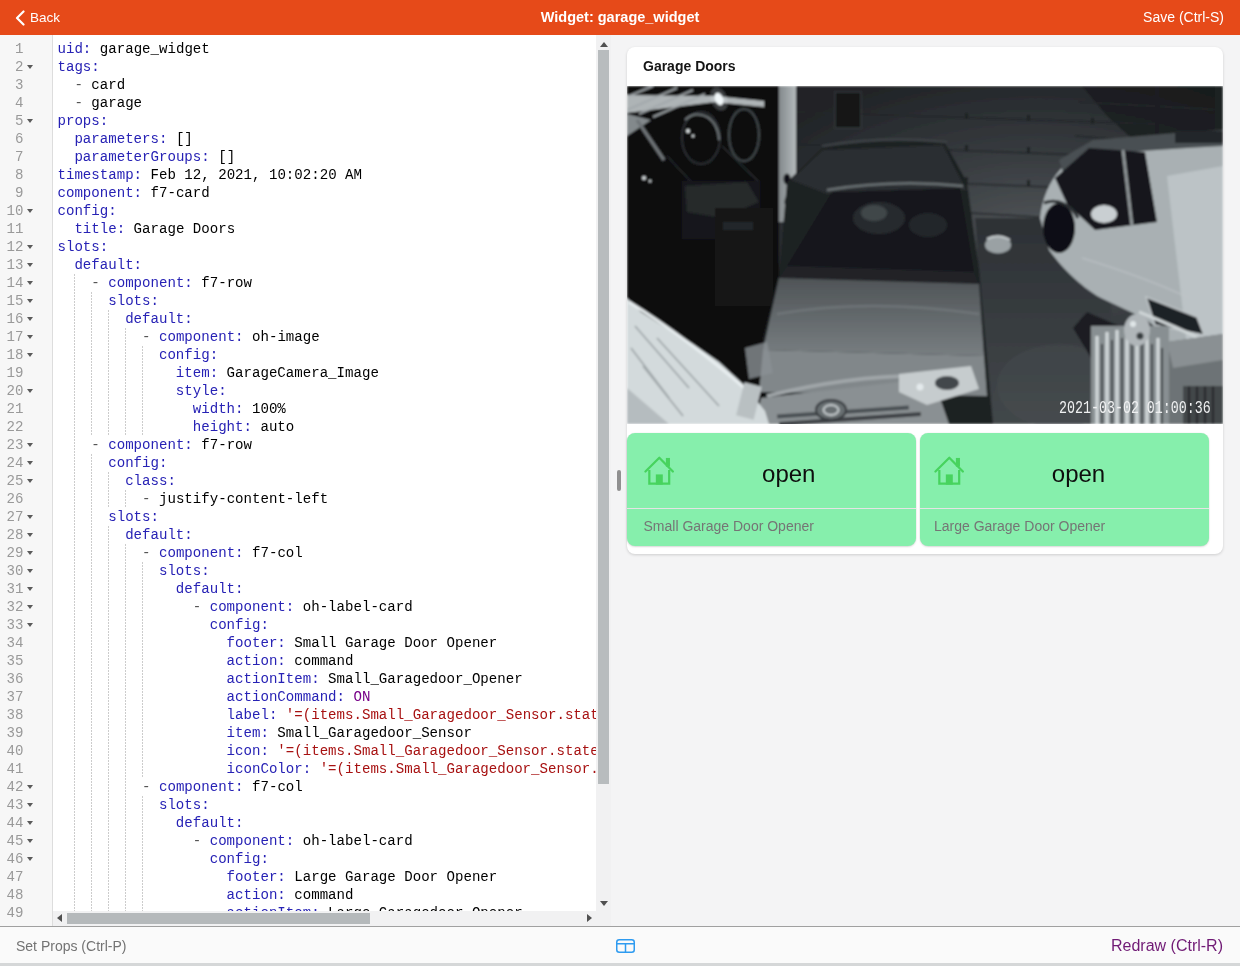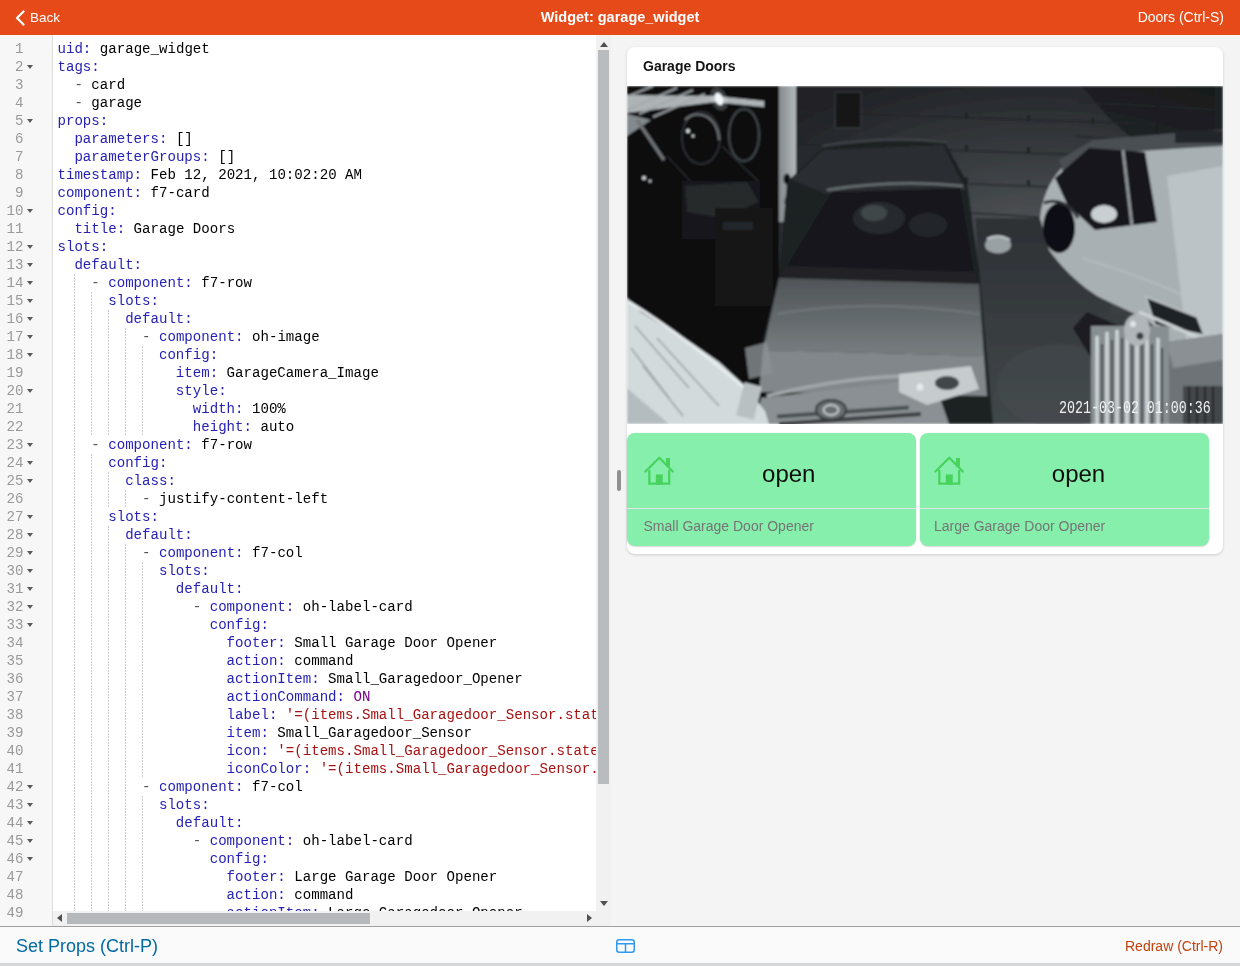--- a/index.html
+++ b/index.html
@@ -43,22 +43,22 @@
 #lc2{left:292.5px;width:289px}
 .lic{position:absolute;left:16.5px;top:23px}
 #lc2 .lic{left:14.5px}
 .lopen{position:absolute;left:48px;right:13px;top:28px;height:26px;line-height:26px;text-align:center;
  font-size:24px;color:#0e0e0e}
 #lc2 .lopen{right:19px}
 .ldiv{position:absolute;left:0;right:0;top:75px;height:1px;background:#e4e4e4}
 .lfoot{position:absolute;left:16.5px;top:86px;font-size:14px;color:#757575;line-height:14px}
 #lc2 .lfoot{left:14.5px}
 #bottombar{position:absolute;left:0;top:926px;width:1240px;height:40px;background:#fafafa;border-top:1px solid #a0a0a0}
-#bb1{position:absolute;left:16px;top:0;line-height:38px;font-size:18px;color:#0369a1}
-#bb2{position:absolute;right:17px;top:0;line-height:38px;font-size:14px;color:#c2410c}
+#bb1{position:absolute;left:16px;top:0;line-height:38px;font-size:14px;color:#737373}
+#bb2{position:absolute;right:17px;top:0;line-height:38px;font-size:16px;color:#701a75}
 #bbi{position:absolute;left:616px;top:12px}
 #bstrip{position:absolute;left:0;top:963px;width:1240px;height:3px;background:#d5d7d8}
 </style></head>
 <body>
 <div id="editor">
   <div id="code"><div class="cl"><b class="k">uid:</b> garage_widget</div><div class="cl"><b class="k">tags:</b></div><div class="cl"><i class="g" style="width:16.91px;background-size:auto,8.91px 18px"></i><b class="d">- </b>card</div><div class="cl"><i class="g" style="width:16.91px;background-size:auto,8.91px 18px"></i><b class="d">- </b>garage</div><div class="cl"><b class="k">props:</b></div><div class="cl"><i class="g" style="width:16.91px;background-size:auto,8.91px 18px"></i><b class="k">parameters:</b> []</div><div class="cl"><i class="g" style="width:16.91px;background-size:auto,8.91px 18px"></i><b class="k">parameterGroups:</b> []</div><div class="cl"><b class="k">timestamp:</b> Feb 12, 2021, 10:02:20 AM</div><div class="cl"><b class="k">component:</b> f7-card</div><div class="cl"><b class="k">config:</b></div><div class="cl"><i class="g" style="width:16.91px;background-size:auto,8.91px 18px"></i><b class="k">title:</b> Garage Doors</div><div class="cl"><b class="k">slots:</b></div><div class="cl"><i class="g" style="width:16.91px;background-size:auto,8.91px 18px"></i><b class="k">default:</b></div><div class="cl"><i class="g" style="width:33.82px;background-size:auto,25.82px 18px"></i><b class="d">- </b><b class="k">component:</b> f7-row</div><div class="cl"><i class="g" style="width:50.73px;background-size:auto,42.73px 18px"></i><b class="k">slots:</b></div><div class="cl"><i class="g" style="width:67.64px;background-size:auto,59.64px 18px"></i><b class="k">default:</b></div><div class="cl"><i class="g" style="width:84.55px;background-size:auto,76.55px 18px"></i><b class="d">- </b><b class="k">component:</b> oh-image</div><div class="cl"><i class="g" style="width:101.46px;background-size:auto,93.46px 18px"></i><b class="k">config:</b></div><div class="cl"><i class="g" style="width:118.37px;background-size:auto,110.37px 18px"></i><b class="k">item:</b> GarageCamera_Image</div><div class="cl"><i class="g" style="width:118.37px;background-size:auto,110.37px 18px"></i><b class="k">style:</b></div><div class="cl"><i class="g" style="width:135.28px;background-size:auto,127.28px 18px"></i><b class="k">width:</b> 100%</div><div class="cl"><i class="g" style="width:135.28px;background-size:auto,127.28px 18px"></i><b class="k">height:</b> auto</div><div class="cl"><i class="g" style="width:33.82px;background-size:auto,25.82px 18px"></i><b class="d">- </b><b class="k">component:</b> f7-row</div><div class="cl"><i class="g" style="width:50.73px;background-size:auto,42.73px 18px"></i><b class="k">config:</b></div><div class="cl"><i class="g" style="width:67.64px;background-size:auto,59.64px 18px"></i><b class="k">class:</b></div><div class="cl"><i class="g" style="width:84.55px;background-size:auto,76.55px 18px"></i><b class="d">- </b>justify-content-left</div><div class="cl"><i class="g" style="width:50.73px;background-size:auto,42.73px 18px"></i><b class="k">slots:</b></div><div class="cl"><i class="g" style="width:67.64px;background-size:auto,59.64px 18px"></i><b class="k">default:</b></div><div class="cl"><i class="g" style="width:84.55px;background-size:auto,76.55px 18px"></i><b class="d">- </b><b class="k">component:</b> f7-col</div><div class="cl"><i class="g" style="width:101.46px;background-size:auto,93.46px 18px"></i><b class="k">slots:</b></div><div class="cl"><i class="g" style="width:118.37px;background-size:auto,110.37px 18px"></i><b class="k">default:</b></div><div class="cl"><i class="g" style="width:135.28px;background-size:auto,127.28px 18px"></i><b class="d">- </b><b class="k">component:</b> oh-label-card</div><div class="cl"><i class="g" style="width:152.19px;background-size:auto,144.19px 18px"></i><b class="k">config:</b></div><div class="cl"><i class="g" style="width:169.10px;background-size:auto,161.10px 18px"></i><b class="k">footer:</b> Small Garage Door Opener</div><div class="cl"><i class="g" style="width:169.10px;background-size:auto,161.10px 18px"></i><b class="k">action:</b> command</div><div class="cl"><i class="g" style="width:169.10px;background-size:auto,161.10px 18px"></i><b class="k">actionItem:</b> Small_Garagedoor_Opener</div><div class="cl"><i class="g" style="width:169.10px;background-size:auto,161.10px 18px"></i><b class="k">actionCommand:</b> <b class="a">ON</b></div><div class="cl"><i class="g" style="width:169.10px;background-size:auto,161.10px 18px"></i><b class="k">label:</b> <b class="s">'=(items.Small_Garagedoor_Sensor.state === "OPEN") ? "open" : "closed"'</b></div><div class="cl"><i class="g" style="width:169.10px;background-size:auto,161.10px 18px"></i><b class="k">item:</b> Small_Garagedoor_Sensor</div><div class="cl"><i class="g" style="width:169.10px;background-size:auto,161.10px 18px"></i><b class="k">icon:</b> <b class="s">'=(items.Small_Garagedoor_Sensor.state === "OPEN") ? "f7:house" : "f7:house_fill"'</b></div><div class="cl"><i class="g" style="width:169.10px;background-size:auto,161.10px 18px"></i><b class="k">iconColor:</b> <b class="s">'=(items.Small_Garagedoor_Sensor.state === "OPEN") ? "green" : "red"'</b></div><div class="cl"><i class="g" style="width:84.55px;background-size:auto,76.55px 18px"></i><b class="d">- </b><b class="k">component:</b> f7-col</div><div class="cl"><i class="g" style="width:101.46px;background-size:auto,93.46px 18px"></i><b class="k">slots:</b></div><div class="cl"><i class="g" style="width:118.37px;background-size:auto,110.37px 18px"></i><b class="k">default:</b></div><div class="cl"><i class="g" style="width:135.28px;background-size:auto,127.28px 18px"></i><b class="d">- </b><b class="k">component:</b> oh-label-card</div><div class="cl"><i class="g" style="width:152.19px;background-size:auto,144.19px 18px"></i><b class="k">config:</b></div><div class="cl"><i class="g" style="width:169.10px;background-size:auto,161.10px 18px"></i><b class="k">footer:</b> Large Garage Door Opener</div><div class="cl"><i class="g" style="width:169.10px;background-size:auto,161.10px 18px"></i><b class="k">action:</b> command</div><div class="cl"><i class="g" style="width:169.10px;background-size:auto,161.10px 18px"></i><b class="k">actionItem:</b> Large_Garagedoor_Opener</div></div>
   <div id="gutter">
       <div id="gutlines">
         <div class="gl">
           <span class="ln">1</span>
@@ -442,21 +442,21 @@
       <div class="lfoot">Large Garage Door Opener</div>
     </div>
   </div>
 </div>
 <div id="grip"></div>
 <div id="topbar">
   <div id="back"><svg width="10" height="16" viewBox="0 0 10 16" style="margin-right:5px">
 <polyline points="8.5,1.5 2,8 8.5,14.5" fill="none" stroke="#fff" stroke-width="2.2" stroke-linecap="round" stroke-linejoin="round"></polyline>
 </svg>Back</div>
   <div id="title">Widget: garage_widget</div>
-  <div id="save">Doors (Ctrl-S)</div>
+  <div id="save">Save (Ctrl-S)</div>
 </div>
 <div id="bottombar">
   <div id="bb1">Set Props (Ctrl-P)</div>
   <span id="bbi"><svg width="19" height="14" viewBox="0 0 19 14">
 <rect x="0.75" y="0.75" width="17.5" height="12.5" rx="2.5" fill="none" stroke="#2e9bf0" stroke-width="1.5"></rect>
 <path d="M0.75,4.8 H18.25 M9.5,4.8 V13.25" stroke="#2e9bf0" stroke-width="1.5" fill="none"></path>
 </svg></span>
   <div id="bb2">Redraw (Ctrl-R)</div>
 </div>
 <div id="bstrip"></div>

